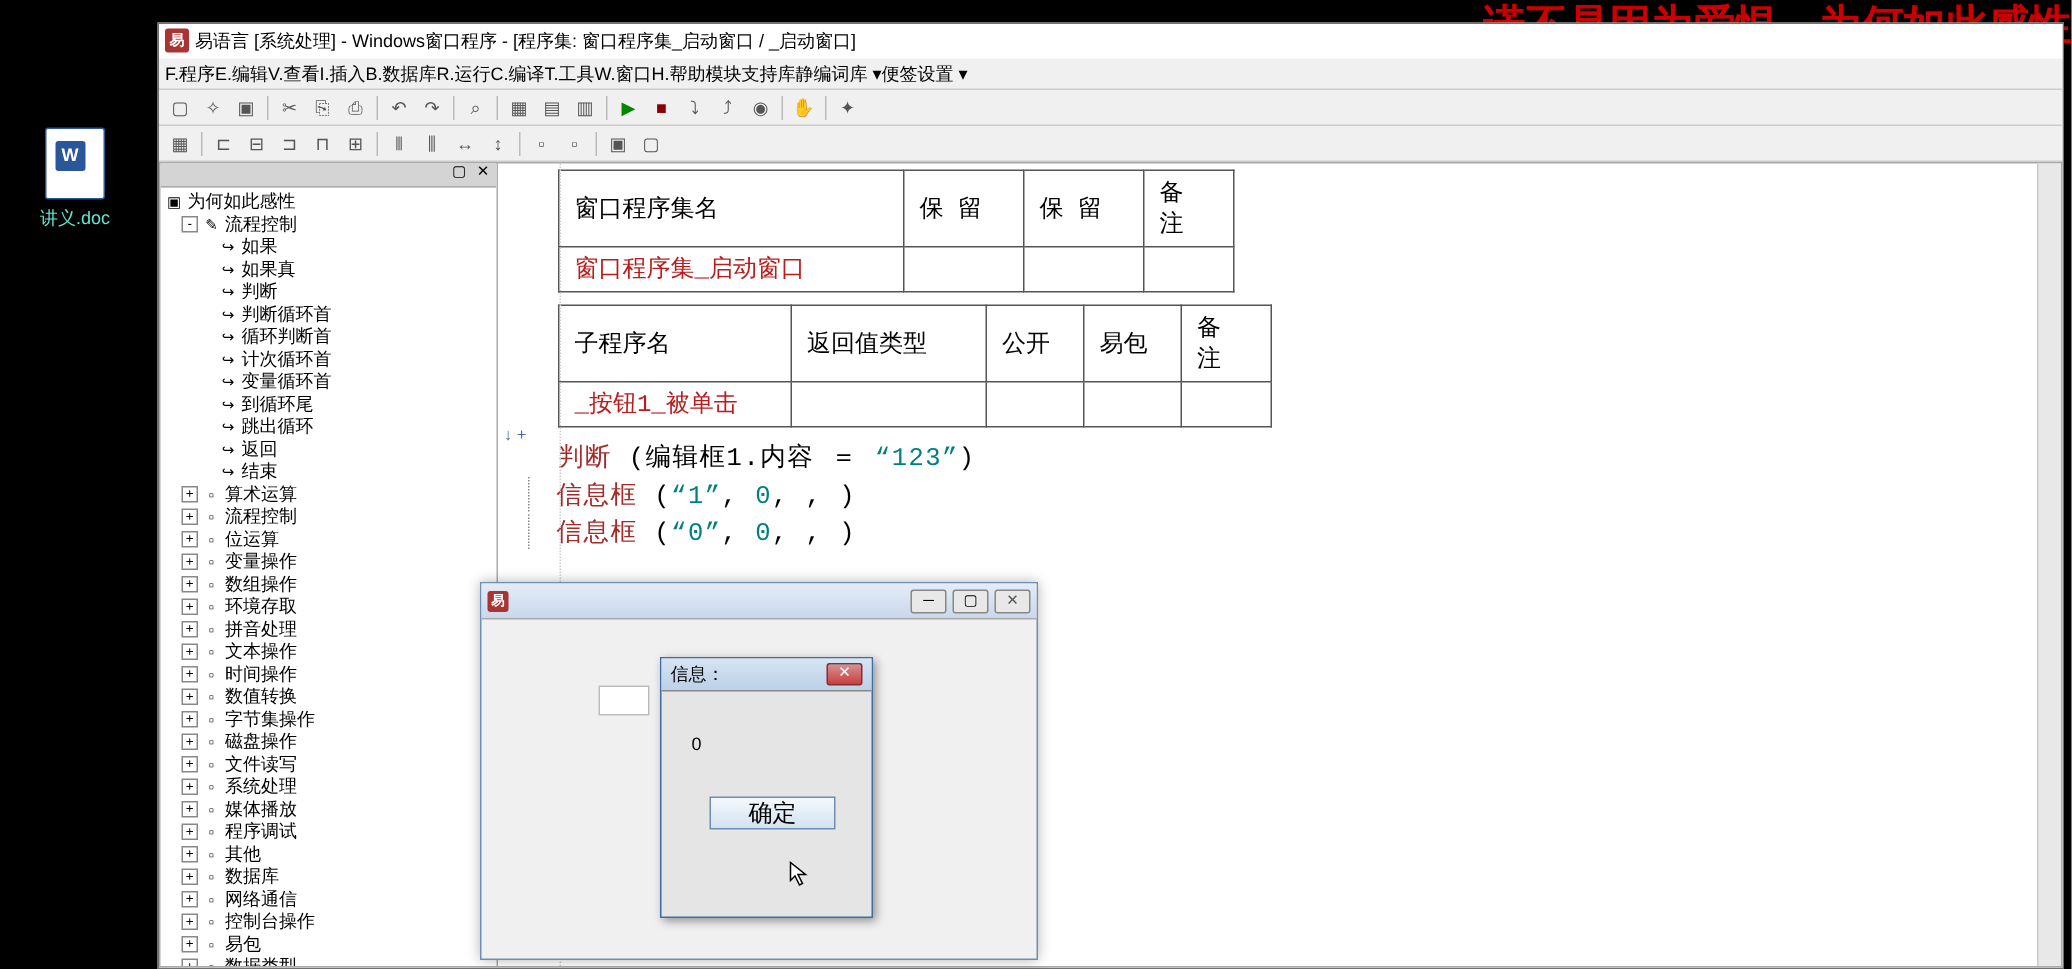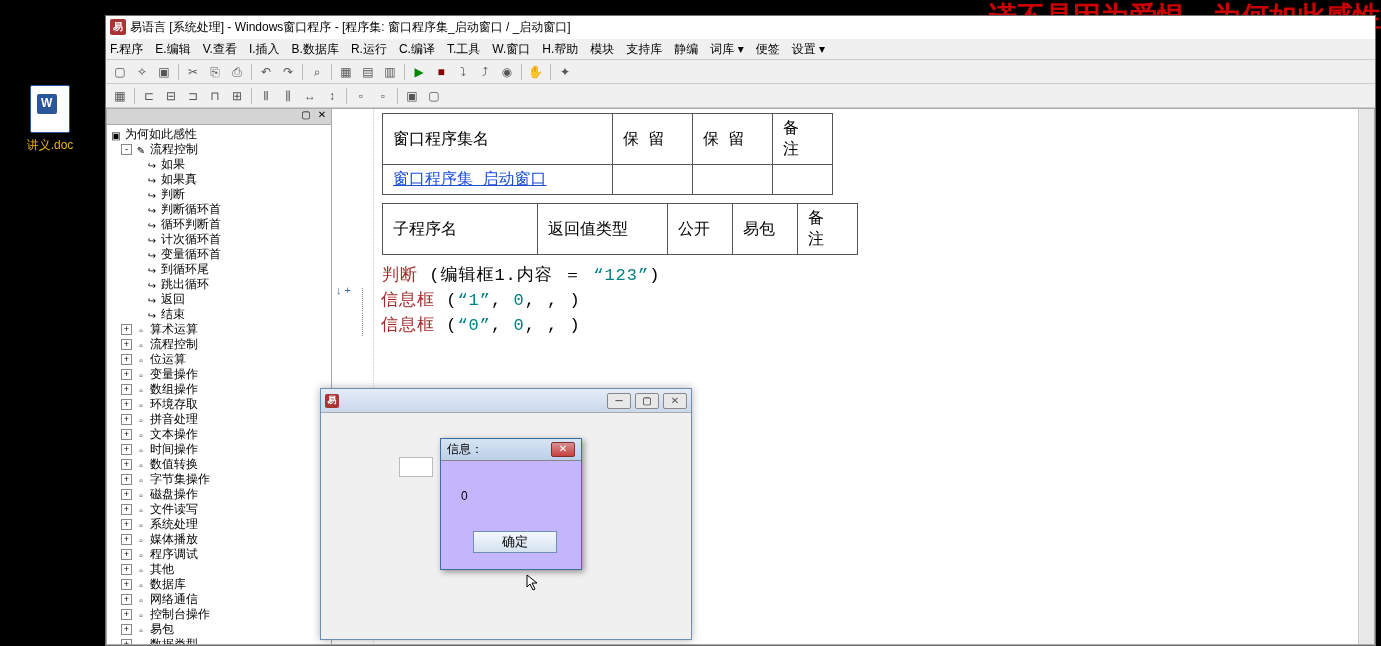--- a/index.html
+++ b/index.html
@@ -1,68 +1,68 @@
 <!DOCTYPE html>
 <html><head>
 <meta charset="utf-8">
 <style>
 * { margin: 0; padding: 0; box-sizing: border-box; }
 body { font-family: "Microsoft YaHei", SimSun, sans-serif; font-size: 12px; background: #000; width: 1381px; height: 646px; overflow: hidden; position: relative; }
 .desktop { position: absolute; left: 0; top: 0; width: 105px; height: 646px; }
-.desktop-icon { position: absolute; left: 15px; top: 85px; width: 70px; text-align: center; color: #eab308; }
+.desktop-icon { position: absolute; left: 15px; top: 85px; width: 70px; text-align: center; color: #5eead4; }
 .desktop-icon .ico { width: 40px; height: 48px; margin: 0 auto 4px; background: #fff; border: 1px solid #2a579a; border-radius: 2px; position: relative; }
 .desktop-icon .ico::before { content: ""; position: absolute; left: 6px; top: 8px; width: 20px; height: 20px; background: #2a579a; border-radius: 2px; }
 .desktop-icon .ico::after { content: "W"; position: absolute; left: 10px; top: 10px; color: #fff; font-weight: bold; font-size: 12px; }
 .red-banner { position: absolute; right: 0; top: -2px; color: #c00; font-size: 28px; font-weight: bold; font-family: SimSun, serif; white-space: nowrap; }
 .ide { position: absolute; left: 105px; top: 15px; width: 1271px; height: 631px; background: #e8e8e8; border: 1px solid #707070; }
 .ide-title { height: 22px; background: #fff; display: flex; align-items: center; padding: 0 4px; font-size: 12px; }
 .ide-logo { width: 16px; height: 16px; background: #a33; margin-right: 4px; border-radius: 2px; display: flex; align-items: center; justify-content: center; color: #fff; font-size: 10px; font-weight: bold; }
-.menubar { height: 22px; background: #f0f0f0; border-top: 1px solid #fff; border-bottom: 1px solid #ccc; display: flex; align-items: center; padding: 0 4px; gap: 12px; }
+.menubar { height: 22px; background: #f0f0f0; border-top: 1px solid #fff; border-bottom: 1px solid #ccc; display: flex; align-items: center; padding: 0 4px; }
 .menubar span { white-space: nowrap; }
 .toolbar { height: 24px; background: #f0f0f0; border-bottom: 1px solid #ccc; display: flex; align-items: center; padding: 0 4px; gap: 2px; }
 .tbtn { width: 20px; height: 20px; border: 1px solid transparent; display: flex; align-items: center; justify-content: center; font-size: 12px; color: #555; }
 .tbtn.sq { color: #8a0000; }
 .sep { width: 1px; height: 16px; background: #bbb; margin: 0 2px; }
 .main-area { position: absolute; left: 0; top: 92px; right: 0; bottom: 0; display: flex; }
 .tree-panel { width: 226px; background: #fff; border: 1px solid #aaa; overflow: hidden; position: relative; }
 .tree-header { height: 16px; background: #d4d4d4; border-bottom: 1px solid #aaa; display: flex; justify-content: flex-end; padding: 0 2px; gap: 2px; }
 .tree-header span { width: 14px; height: 14px; font-size: 10px; text-align: center; line-height: 12px; }
 .tree { padding: 2px; font-size: 12px; line-height: 15px; white-space: nowrap; font-family: SimSun, sans-serif; }
 .tree-item { display: flex; align-items: center; height: 15px; }
 .tree-indent { width: 12px; display: inline-block; }
 .tree-toggle { width: 11px; height: 11px; border: 1px solid #888; text-align: center; line-height: 9px; font-size: 9px; margin-right: 2px; display: inline-block; }
 .tree-ico { width: 14px; height: 13px; margin-right: 2px; display: inline-block; font-size: 10px; text-align: center; }
 .code-panel { flex: 1; background: #fff; border: 1px solid #aaa; border-left: none; position: relative; padding: 4px 0 0 0; }
 .code-scrollbar { position: absolute; right: 0; top: 0; bottom: 0; width: 16px; background: #e8e8e8; border-left: 1px solid #ccc; }
 .code-gutter { position: absolute; left: 0; top: 0; bottom: 0; width: 42px; border-right: 1px dotted #ccc; }
 .gutter-marks { position: absolute; left: 4px; top: 175px; color: #4169b1; font-size: 11px; }
-.code-content { margin-left: 50px; font-family: SimSun, "Courier New", monospace; font-size: 16px; }
+.code-content { margin-left: 40px; font-family: SimSun, "Courier New", monospace; font-size: 16px; }
 table.infotbl { border-collapse: collapse; margin-bottom: 8px; }
 table.infotbl td { border: 1px solid #555; padding: 4px 10px; font-size: 16px; }
 table.infotbl td.h { color: #000; }
-table.infotbl td.v { color: #1d4ed8; text-decoration: underline; }
+table.infotbl td.v { color: #b91c1c; }
 .code-line { margin: 2px 0; font-size: 17px; letter-spacing: 1px; }
 .kw-red { color: #a52a2a; }
 .kw-paren { color: #000; }
 .kw-aqua { color: #008080; }
 .dotted-line { border-left: 1px dotted #888; margin-left: -20px; padding-left: 18px; }
 
 .run-window { position: absolute; left: 320px; top: 388px; width: 372px; height: 252px; background: #f0f0f0; border: 1px solid #6e8fb5; box-shadow: 0 0 8px rgba(0,0,0,0.3); }
 .run-title { height: 24px; background: linear-gradient(#e4ecf7, #cad8ec); display: flex; align-items: center; justify-content: space-between; padding: 0 4px; border-bottom: 1px solid #aaa; }
 .win-btns { display: flex; gap: 4px; }
 .win-btn { width: 24px; height: 16px; border: 1px solid #888; background: #e8e8e8; border-radius: 2px; font-size: 10px; text-align: center; line-height: 13px; font-family: Arial; }
 .win-btn.close { color: #555; }
 .run-body { position: relative; height: calc(100% - 24px); }
 .run-input { position: absolute; left: 78px; top: 44px; width: 34px; height: 20px; background: #fff; border: 1px solid #bbb; }
 
-.msgbox { position: absolute; left: 440px; top: 438px; width: 142px; height: 132px; background: #c4b5fd; border: 1px solid #3a6ea5; box-shadow: 2px 2px 6px rgba(0,0,0,0.4); z-index: 10; }
+.msgbox { position: absolute; left: 440px; top: 438px; width: 142px; height: 174px; background: #e5e5e5; border: 1px solid #3a6ea5; box-shadow: 2px 2px 6px rgba(0,0,0,0.4); z-index: 10; }
 .msgbox-title { height: 22px; background: linear-gradient(#d7e4f2, #bcd0e8); display: flex; align-items: center; justify-content: space-between; padding: 0 6px; border-bottom: 1px solid #888; font-size: 12px; }
 .msgbox-close { width: 24px; height: 15px; background: linear-gradient(#d89090, #c84040); border: 1px solid #803030; border-radius: 2px; color: #fff; text-align: center; line-height: 12px; font-size: 10px; }
 .msgbox-body { padding: 28px 12px 10px 20px; font-size: 12px; }
-.msgbox-btn { display: block; margin: 28px auto 0; width: 84px; height: 22px; border: 1px solid #6e8fb5; background: linear-gradient(#f4f8fc, #d4e2f0); font-size: 13px; }
+.msgbox-btn { display: block; margin: 28px auto 0; width: 84px; height: 22px; border: 1px solid #6e8fb5; background: linear-gradient(#f4f8fc, #d4e2f0); font-size: 16px; }
 .cursor { position: absolute; left: 526px; top: 574px; width: 16px; height: 18px; z-index: 20; }
 .cursor svg { width: 16px; height: 18px; }
 </style>
 </head>
 <body>
 
 <div class="desktop">
   <div class="desktop-icon">
     <div class="ico"></div>
     <div>讲义.doc</div>
@@ -401,20 +401,27 @@
           </table>
         <table class="infotbl">
           <tbody>
               <tr>
             <td class="h" style="width:155px">子程序名</td>
             <td class="h" style="width:130px">返回值类型</td>
             <td class="h" style="width:65px">公开</td>
             <td class="h" style="width:65px">易包</td>
             <td class="h" style="width:60px">备 注</td>
           </tr>
+          <tr>
+            <td class="v">_按钮1_被单击</td>
+            <td></td>
+            <td></td>
+            <td></td>
+            <td></td>
+          </tr>
         </tbody>
           </table>
         <div class="code-line">
           <span class="kw-red">判断</span>
           <span class="kw-paren"> (</span><span>编辑框1.内容 ＝ </span><span class="kw-aqua">“123”</span><span class="kw-paren">)</span>
         </div>
         <div class="code-line dotted-line">
           <span class="kw-red">信息框</span>
           <span class="kw-paren"> </span><span>(</span><span class="kw-aqua">“1”</span><span>, </span><span class="kw-aqua">0</span><span>, , )</span>
         </div>

